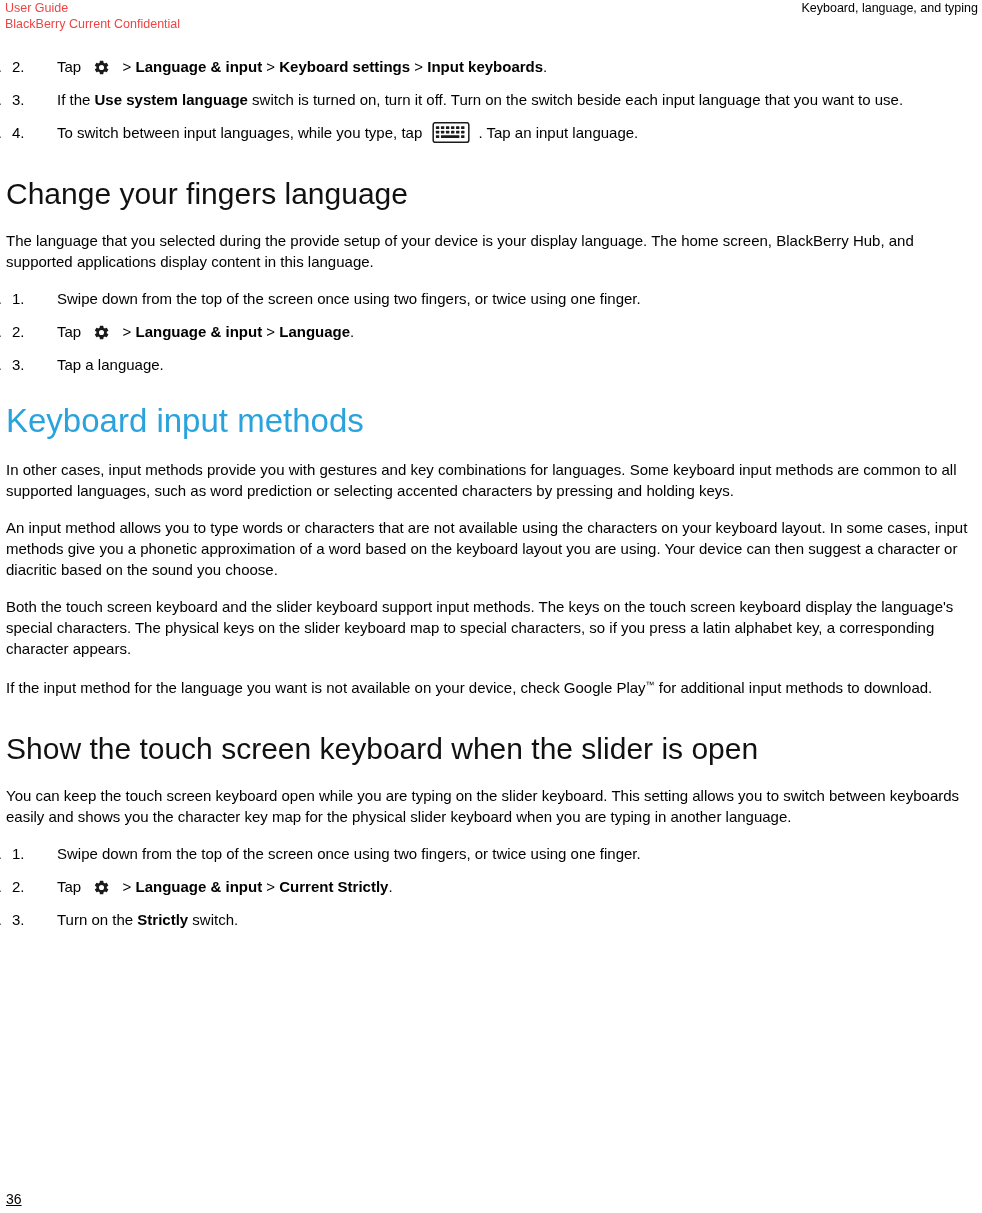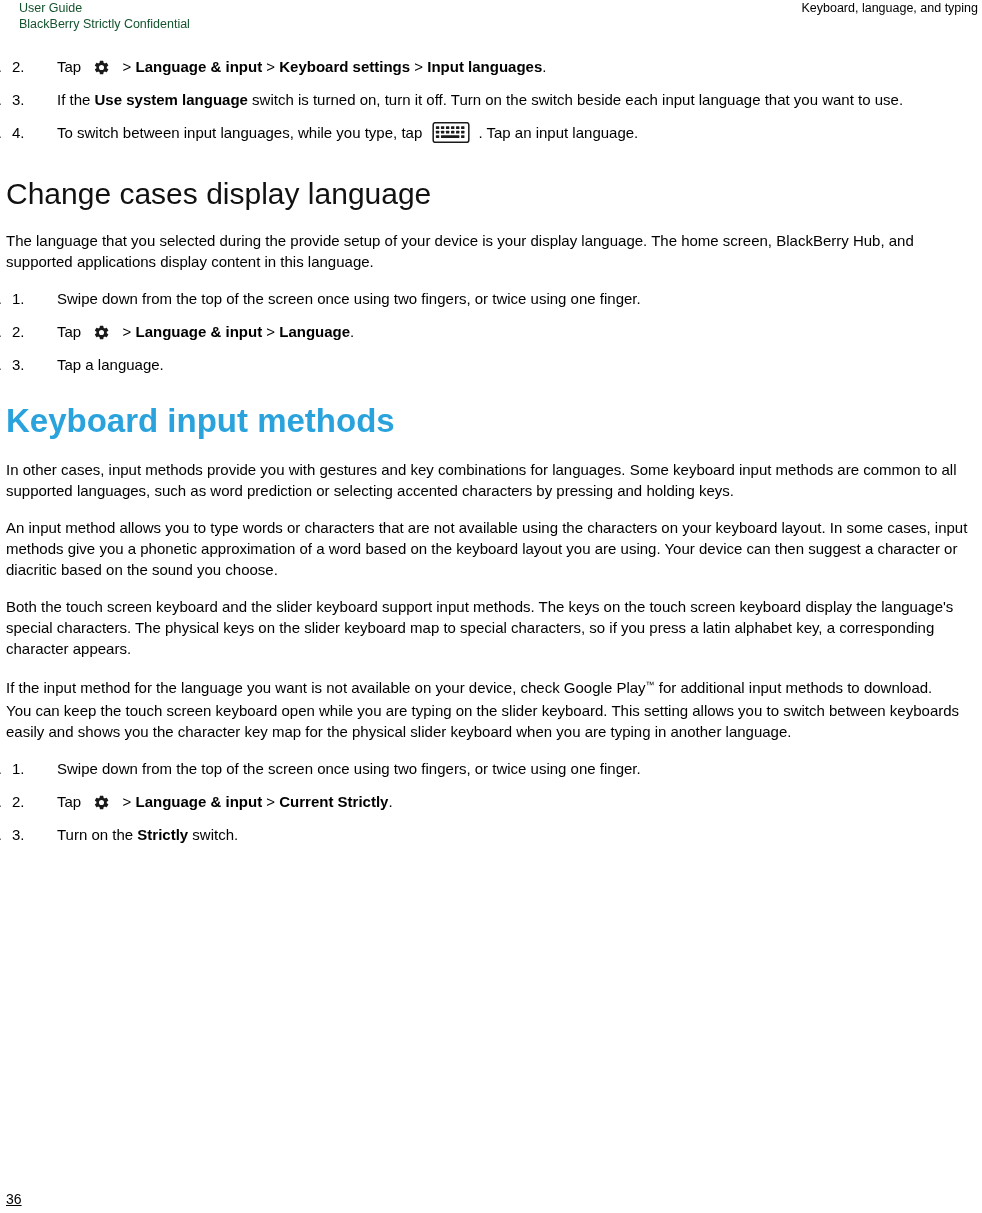--- a/index.html
+++ b/index.html
@@ -28,25 +28,25 @@
     position: absolute;
     top: 0;
     left: 0;
     width: 982px;
     height: 40px;
     box-sizing: border-box;
     padding: 0 6px;
   }
   .hdr-left {
     position: absolute;
-    left: 19px;
+    left: 5px;
     top: 0;
     font-size: 12.5px;
     line-height: 16px;
-    color: #14532d;
+    color: #ef4444;
   }
   .hdr-right {
     position: absolute;
     right: 4px;
     top: 0;
     font-size: 12.5px;
     line-height: 16px;
     color: #000;
     text-align: center;
   }
@@ -95,21 +95,21 @@
     display: inline-block;
     vertical-align: -5px;
     width: 38px;
     height: 21px;
     margin: 0 8px 0 6px;
     position: relative;
   }
 
   h1.title-blue {
     color: #2aa3dd;
-    font-weight: bold;
+    font-weight: normal;
     font-size: 33px;
     line-height: 40px;
     margin: 26px 0 18px 0;
     letter-spacing: 0px;
   }
   h1.title-black {
     color: #111111;
     font-weight: normal;
     font-size: 30px;
     line-height: 41px;
@@ -138,31 +138,31 @@
   }
 </style>
 </head>
 <body>
 
 <div class="page">
 
   <div class="doc-header">
     <div class="hdr-left">
       <div>User Guide</div>
-      <div>BlackBerry Strictly Confidential</div>
+      <div>BlackBerry Current Confidential</div>
     </div>
     <div class="hdr-right">Keyboard, language, and typing</div>
   </div>
 
   <div class="content">
 
     <ol class="olist" id="steps-top">
         <li class="oitem"><span class="num">2.</span><span>Tap <span class="icon-gear"><svg viewBox="0 0 24 24" width="17" height="17" aria-hidden="true">
                 <path fill="#1a1a1a" d="M19.4 13a7.6 7.6 0 0 0 .05-1 7.6 7.6 0 0 0-.06-1l2.02-1.54a.5.5 0 0 0 .12-.62l-1.92-3.3a.5.5 0 0 0-.6-.22l-2.38.95a7.3 7.3 0 0 0-1.73-1l-.36-2.5a.5.5 0 0 0-.5-.42h-3.84a.5.5 0 0 0-.5.42l-.36 2.5c-.63.26-1.2.6-1.73 1l-2.38-.95a.5.5 0 0 0-.6.22l-1.92 3.3a.5.5 0 0 0 .12.62L4.85 11a7.6 7.6 0 0 0 0 2l-2.02 1.54a.5.5 0 0 0-.12.62l1.92 3.3c.12.21.38.3.6.22l2.38-.95c.53.4 1.1.74 1.73 1l.36 2.5c.04.24.25.42.5.42h3.84c.25 0 .46-.18.5-.42l.36-2.5c.63-.26 1.2-.6 1.73-1l2.38.95c.22.08.48 0 .6-.22l1.92-3.3a.5.5 0 0 0-.12-.62L19.4 13zM12 15.6A3.6 3.6 0 1 1 12 8.4a3.6 3.6 0 0 1 0 7.2z"></path>
-              </svg></span> &gt; <b>Language &amp; input</b> &gt; <b>Keyboard settings</b> &gt; <b>Input languages</b>.</span></li>
+              </svg></span> &gt; <b>Language &amp; input</b> &gt; <b>Keyboard settings</b> &gt; <b>Input keyboards</b>.</span></li>
         <li class="oitem"><span class="num">3.</span><span>If the <b>Use system language</b> switch is turned on, turn it off. Turn on the switch beside each input language that you want to use.</span></li>
         <li class="oitem"><span class="num">4.</span><span>To switch between input languages, while you type, tap <span class="icon-kb"><svg viewBox="0 0 44 25" width="38" height="21" aria-hidden="true">
                 <rect x="0.8" y="0.8" width="42.4" height="23.4" rx="2.5" fill="#ffffff" stroke="#1a1a1a" stroke-width="1.8"></rect>
                 <g fill="#1a1a1a">
                   <rect x="4" y="5" width="4" height="3.2" rx="0.6"></rect>
                   <rect x="10" y="5" width="4" height="3.2" rx="0.6"></rect>
                   <rect x="16" y="5" width="4" height="3.2" rx="0.6"></rect>
                   <rect x="22" y="5" width="4" height="3.2" rx="0.6"></rect>
                   <rect x="28" y="5" width="4" height="3.2" rx="0.6"></rect>
                   <rect x="34" y="5" width="4" height="3.2" rx="0.6"></rect>
@@ -172,38 +172,39 @@
                   <rect x="22" y="10.4" width="4" height="3.2" rx="0.6"></rect>
                   <rect x="28" y="10.4" width="4" height="3.2" rx="0.6"></rect>
                   <rect x="34" y="10.4" width="4" height="3.2" rx="0.6"></rect>
                   <rect x="4" y="15.8" width="4" height="3.2" rx="0.6"></rect>
                   <rect x="10" y="15.8" width="22" height="3.2" rx="0.6"></rect>
                   <rect x="34" y="15.8" width="4" height="3.2" rx="0.6"></rect>
                 </g>
               </svg></span>. Tap an input language.</span></li>
       </ol>
 
-    <h1 class="title-black">Change cases display language</h1>
+    <h1 class="title-black">Change your fingers language</h1>
     <p class="body">The language that you selected during the provide setup of your device is your display language. The home screen, BlackBerry Hub, and supported applications display content in this language.</p>
     <ol class="olist" id="steps-display">
         <li class="oitem"><span class="num">1.</span><span>Swipe down from the top of the screen once using two fingers, or twice using one finger.</span></li>
         <li class="oitem"><span class="num">2.</span><span>Tap <span class="icon-gear"><svg viewBox="0 0 24 24" width="17" height="17" aria-hidden="true">
                 <path fill="#1a1a1a" d="M19.4 13a7.6 7.6 0 0 0 .05-1 7.6 7.6 0 0 0-.06-1l2.02-1.54a.5.5 0 0 0 .12-.62l-1.92-3.3a.5.5 0 0 0-.6-.22l-2.38.95a7.3 7.3 0 0 0-1.73-1l-.36-2.5a.5.5 0 0 0-.5-.42h-3.84a.5.5 0 0 0-.5.42l-.36 2.5c-.63.26-1.2.6-1.73 1l-2.38-.95a.5.5 0 0 0-.6.22l-1.92 3.3a.5.5 0 0 0 .12.62L4.85 11a7.6 7.6 0 0 0 0 2l-2.02 1.54a.5.5 0 0 0-.12.62l1.92 3.3c.12.21.38.3.6.22l2.38-.95c.53.4 1.1.74 1.73 1l.36 2.5c.04.24.25.42.5.42h3.84c.25 0 .46-.18.5-.42l.36-2.5c.63-.26 1.2-.6 1.73-1l2.38.95c.22.08.48 0 .6-.22l1.92-3.3a.5.5 0 0 0-.12-.62L19.4 13zM12 15.6A3.6 3.6 0 1 1 12 8.4a3.6 3.6 0 0 1 0 7.2z"></path>
               </svg></span> &gt; <b>Language &amp; input</b> &gt; <b>Language</b>.</span></li>
         <li class="oitem"><span class="num">3.</span><span>Tap a language.</span></li>
       </ol>
 
     <h1 class="title-blue">Keyboard input methods</h1>
     <p class="body">In other cases, input methods provide you with gestures and key combinations for languages. Some keyboard input methods are common to all supported languages, such as word prediction or selecting accented characters by pressing and holding keys.</p>
     <p class="body">An input method allows you to type words or characters that are not available using the characters on your keyboard layout. In some cases, input methods give you a phonetic approximation of a word based on the keyboard layout you are using. Your device can then suggest a character or diacritic based on the sound you choose.</p>
     <p class="body">Both the touch screen keyboard and the slider keyboard support input methods. The keys on the touch screen keyboard display the language's special characters. The physical keys on the slider keyboard map to special characters, so if you press a latin alphabet key, a corresponding character appears.</p>
     <p class="body last">
       <span>If the input method for the language you want is not available on your device, check Google Play</span><sup class="tm">™</sup><span> for additional input methods to download.</span>
     </p>
 
+    <h1 class="title-black">Show the touch screen keyboard when the slider is open</h1>
     <p class="body">You can keep the touch screen keyboard open while you are typing on the slider keyboard. This setting allows you to switch between keyboards easily and shows you the character key map for the physical slider keyboard when you are typing in another language.</p>
     <ol class="olist" id="steps-slider">
         <li class="oitem"><span class="num">1.</span><span>Swipe down from the top of the screen once using two fingers, or twice using one finger.</span></li>
         <li class="oitem"><span class="num">2.</span><span>Tap <span class="icon-gear"><svg viewBox="0 0 24 24" width="17" height="17" aria-hidden="true">
                 <path fill="#1a1a1a" d="M19.4 13a7.6 7.6 0 0 0 .05-1 7.6 7.6 0 0 0-.06-1l2.02-1.54a.5.5 0 0 0 .12-.62l-1.92-3.3a.5.5 0 0 0-.6-.22l-2.38.95a7.3 7.3 0 0 0-1.73-1l-.36-2.5a.5.5 0 0 0-.5-.42h-3.84a.5.5 0 0 0-.5.42l-.36 2.5c-.63.26-1.2.6-1.73 1l-2.38-.95a.5.5 0 0 0-.6.22l-1.92 3.3a.5.5 0 0 0 .12.62L4.85 11a7.6 7.6 0 0 0 0 2l-2.02 1.54a.5.5 0 0 0-.12.62l1.92 3.3c.12.21.38.3.6.22l2.38-.95c.53.4 1.1.74 1.73 1l.36 2.5c.04.24.25.42.5.42h3.84c.25 0 .46-.18.5-.42l.36-2.5c.63-.26 1.2-.6 1.73-1l2.38.95c.22.08.48 0 .6-.22l1.92-3.3a.5.5 0 0 0-.12-.62L19.4 13zM12 15.6A3.6 3.6 0 1 1 12 8.4a3.6 3.6 0 0 1 0 7.2z"></path>
               </svg></span> &gt; <b>Language &amp; input</b> &gt; <b>Current Strictly</b>.</span></li>
         <li class="oitem"><span class="num">3.</span><span>Turn on the <b>Strictly</b> switch.</span></li>
       </ol>
 
   </div>

